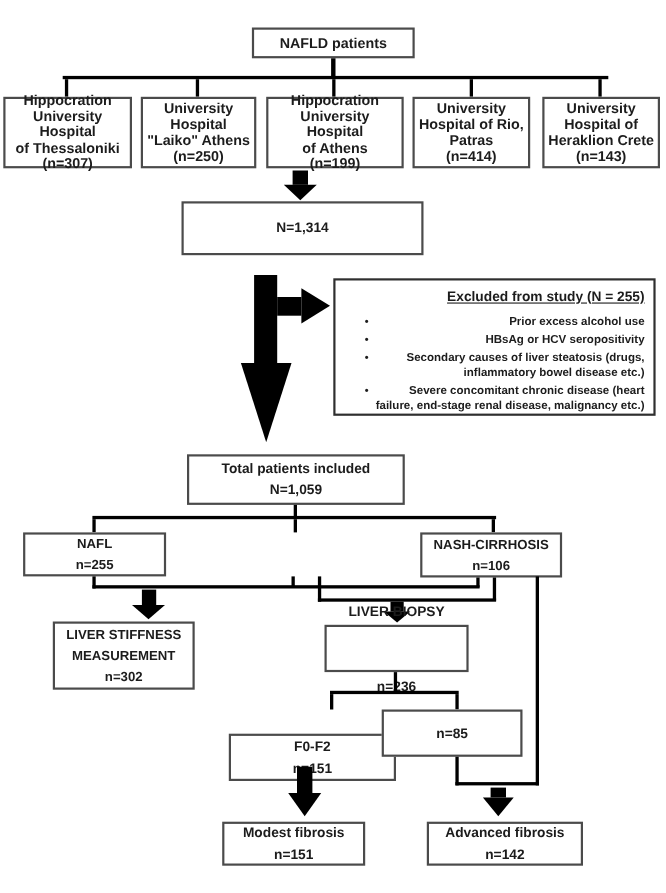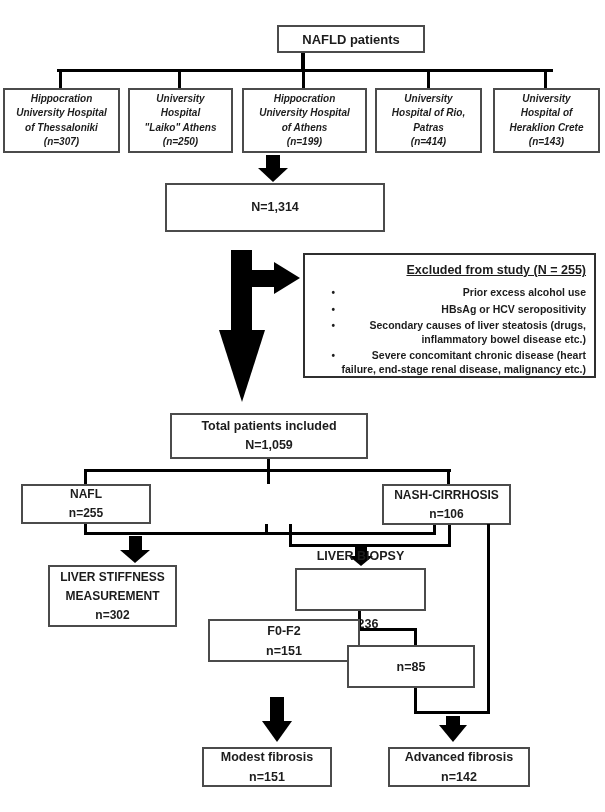--- a/index.html
+++ b/index.html
@@ -12,40 +12,40 @@
     position:absolute;box-sizing:border-box;background:#ffffff;
     border:2px solid #4b4b4b;display:flex;flex-direction:column;
     justify-content:center;align-items:center;text-align:center;
   }
   .box .ln{width:100%;}
   .hline,.vline{position:absolute;background:#000000;}
   .shaft{position:absolute;background:#000000;}
   .tri-down{position:absolute;width:0;height:0;}
   .tri-right{position:absolute;width:0;height:0;}
   
-  .hosp{font-size:10px;line-height:14.5px;padding:1px 2px;font-style:italic;}
+  .hosp{font-size:13px;line-height:14.5px;padding:1px 2px;}
   
   .f12{font-size:12px;line-height:19px;}
   .f125{font-size:12.5px;line-height:20px;}
   
   .excluded{
     position:absolute;box-sizing:border-box;background:#ffffff;
     border:2px solid #2f2f2f;text-align:left;padding:8px 8px 6px 10px;
   }
   .excl-title{font-size:12.5px;text-decoration:underline;margin-bottom:9px;}
   .bullet-row{display:flex;font-size:10.5px;line-height:13.5px;margin-bottom:3px;}
   .bullet-dot{width:12px;flex:0 0 12px;margin-left:8px;font-size:10px;}
   .bullet-text{flex:1;}
 </style>
 </head>
 <body>
 
 <div class="canvas">
 
-  <div class="box" style="left:229px;top:25px;width:148px;height:28px;font-size:13px;margin-left:48px;">
+  <div class="box" style="left:229px;top:25px;width:148px;height:28px;font-size:13px;">
     <div class="ln">NAFLD patients</div>
   </div>
 
   <div class="vline" style="left:301px;top:53px;width:4px;height:18px;"></div>
   <div class="hline" style="left:57px;top:69px;width:496px;height:3px;"></div>
   <div class="vline" style="left:59px;top:72px;width:3px;height:16px;"></div>
   <div class="vline" style="left:178px;top:72px;width:3px;height:16px;"></div>
   <div class="vline" style="left:302px;top:72px;width:3px;height:16px;"></div>
   <div class="vline" style="left:427px;top:72px;width:3px;height:16px;"></div>
   <div class="vline" style="left:544px;top:72px;width:3px;height:16px;"></div>
@@ -157,21 +157,21 @@
   <div class="box f125" style="left:295px;top:568px;width:131px;height:43px;gap:48px;">
     <div class="ln">LIVER BIOPSY</div>
     <div class="ln">n=236</div>
   </div>
 
   <div class="vline" style="left:358px;top:611px;width:3px;height:18px;"></div>
   <div class="hline" style="left:300px;top:628px;width:117px;height:3px;"></div>
   <div class="vline" style="left:300px;top:631px;width:3px;height:14px;"></div>
   <div class="vline" style="left:414px;top:631px;width:3px;height:14px;"></div>
 
-  <div class="box f125" style="left:208px;top:619px;width:152px;height:43px;">
+  <div class="box f125" style="left:208px;top:667px;width:152px;height:43px;">
     <div class="ln">F0-F2</div>
     <div class="ln">n=151</div>
   </div>
   <div class="box f125" style="left:347px;top:645px;width:128px;height:43px;">
     <div class="ln">n=85</div>
   </div>
 
   <div class="vline" style="left:414px;top:688px;width:3px;height:26px;"></div>
   <div class="hline" style="left:414px;top:711px;width:76px;height:3px;"></div>
 

